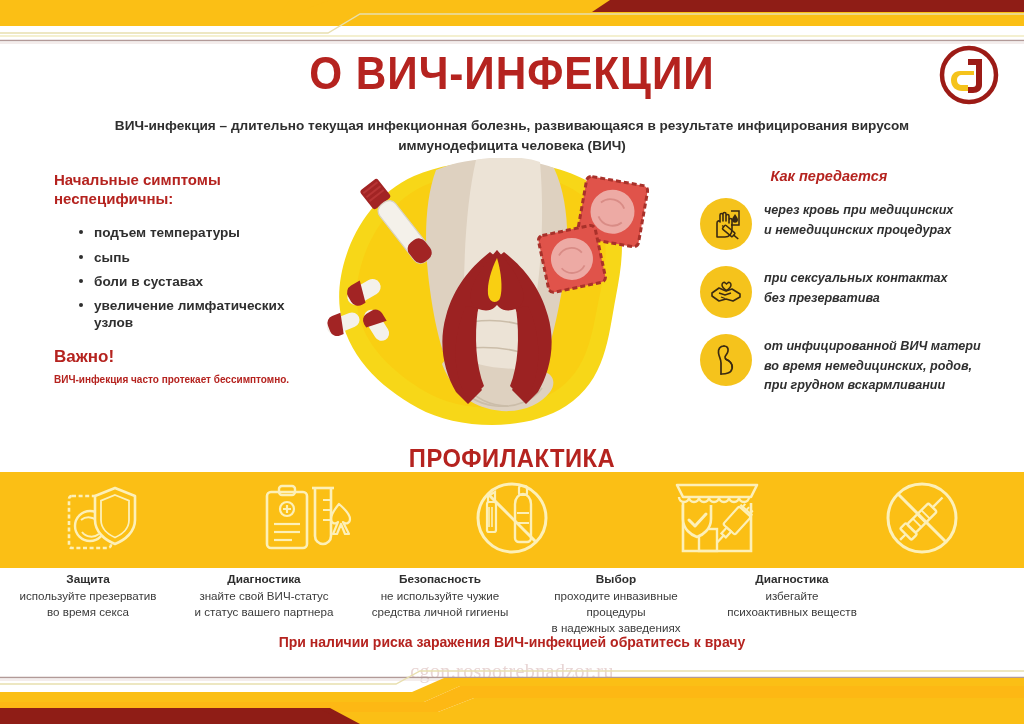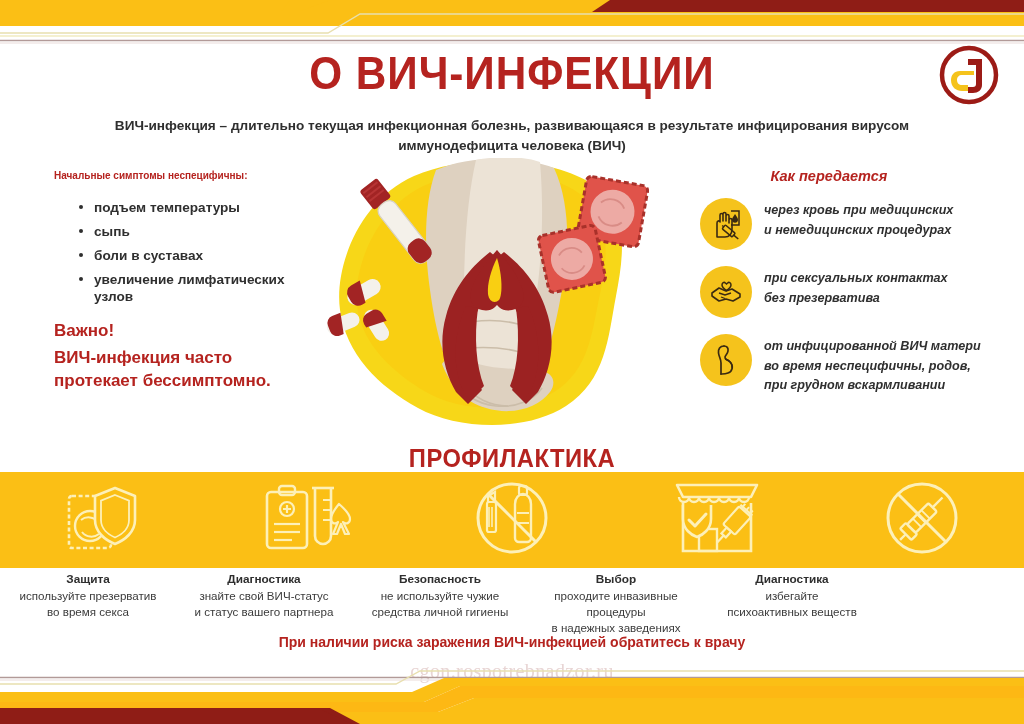--- a/index.html
+++ b/index.html
@@ -26,33 +26,33 @@
 
   .intro{
     position:absolute;left:64px;top:116px;width:896px;
     text-align:center;font-size:13.6px;font-weight:bold;line-height:1.45;
     color:#2f2f2f;
   }
 
   
   .left-col{position:absolute;left:54px;top:170px;width:262px;}
   .lead-head{
-    color:#b5231f;font-size:10px;font-weight:bold;line-height:1.28;margin:0 0 12px 0;
+    color:#b5231f;font-size:15px;font-weight:bold;line-height:1.28;margin:0 0 12px 0;
   }
   .sym-list{margin:16px;padding:0 0 0 6px;list-style:none;}
   .sym-list li{
     position:relative;padding-left:18px;margin-bottom:7px;
     font-size:13.6px;font-weight:bold;line-height:1.26;color:#2f2f2f;
   }
   .sym-list li::before{
     content:"";position:absolute;left:3px;top:6px;width:4px;height:4px;
     border-radius:50%;background:#2f2f2f;
   }
   .important{color:#b5231f;font-size:17px;font-weight:bold;margin:14px 0 6px 0;}
-  .important-text{font-size:17px;font-weight:bold;line-height:1.32;color:#b5231f;}
+  .important-text{font-size:10px;font-weight:bold;line-height:1.32;color:#b5231f;}
 
   
   .right-col{position:absolute;left:700px;top:168px;width:300px;font-style:italic;}
   .right-head{
     color:#b5231f;font-size:14.5px;font-weight:bold;text-align:center;
     margin:0 0 14px 0;padding-right:42px;
   }
   .trans-row{display:flex;align-items:flex-start;margin-bottom:16px;}
   .trans-icon{
     flex:0 0 auto;width:52px;height:52px;border-radius:50%;
@@ -241,21 +241,21 @@
     <div class="trans-row">
       <div class="trans-icon">
         <svg width="34" height="34" viewBox="0 0 34 34" xmlns="http://www.w3.org/2000/svg">
           <path d="M15 3 C11 3 9 6 9.5 10 C10 14 12 16 12 20 L12 31" fill="none" stroke="#3a2a12" stroke-width="1.7" stroke-linecap="round"></path>
           <path d="M15 3 C18 3 19.5 5 19 8 C18.6 11 16.5 12 16 14 C15.4 16.5 18 16 21 19 C24.5 22.5 24 28 19 30 C16 31.2 13 31 12 31" fill="none" stroke="#3a2a12" stroke-width="1.7" stroke-linecap="round"></path>
           <path d="M16 16 C21 17 24 21 23 25" fill="none" stroke="#3a2a12" stroke-width="1.3"></path>
         </svg>
       </div>
       <div class="trans-text">
         <div>от инфицированной ВИЧ матери</div>
-        <div>во время неспецифичны, родов,</div>
+        <div>во время немедицинских, родов,</div>
         <div>при грудном вскармливании</div>
       </div>
     </div>
   </div>
 
   <div class="prophy-title">ПРОФИЛАКТИКА</div>
 
   <div class="prev-band"></div>
 
   <div class="prev-icons">

